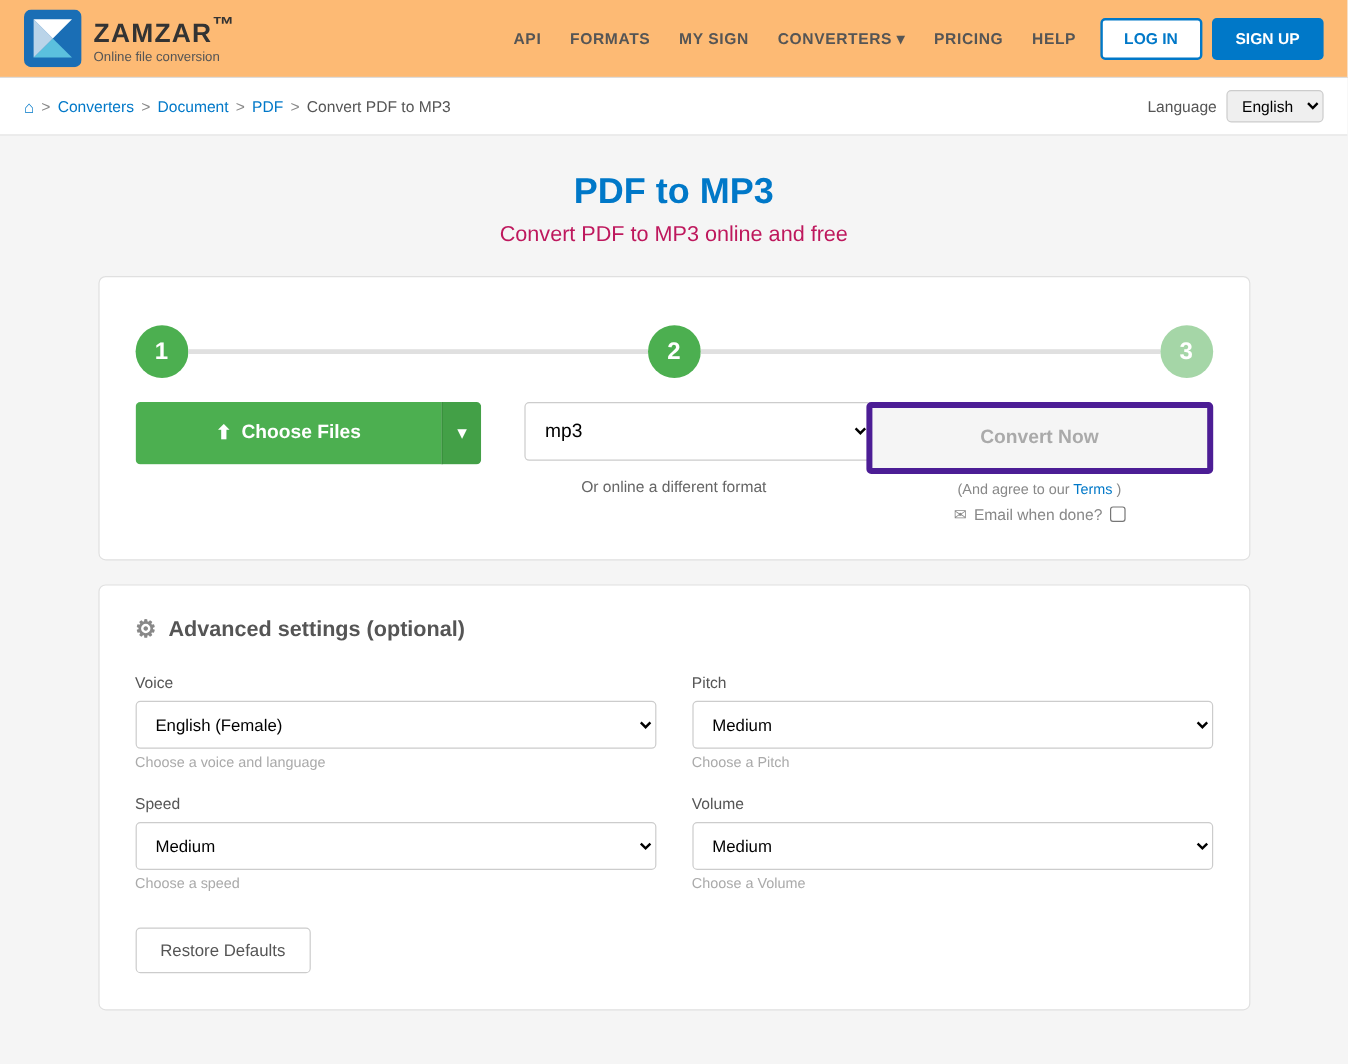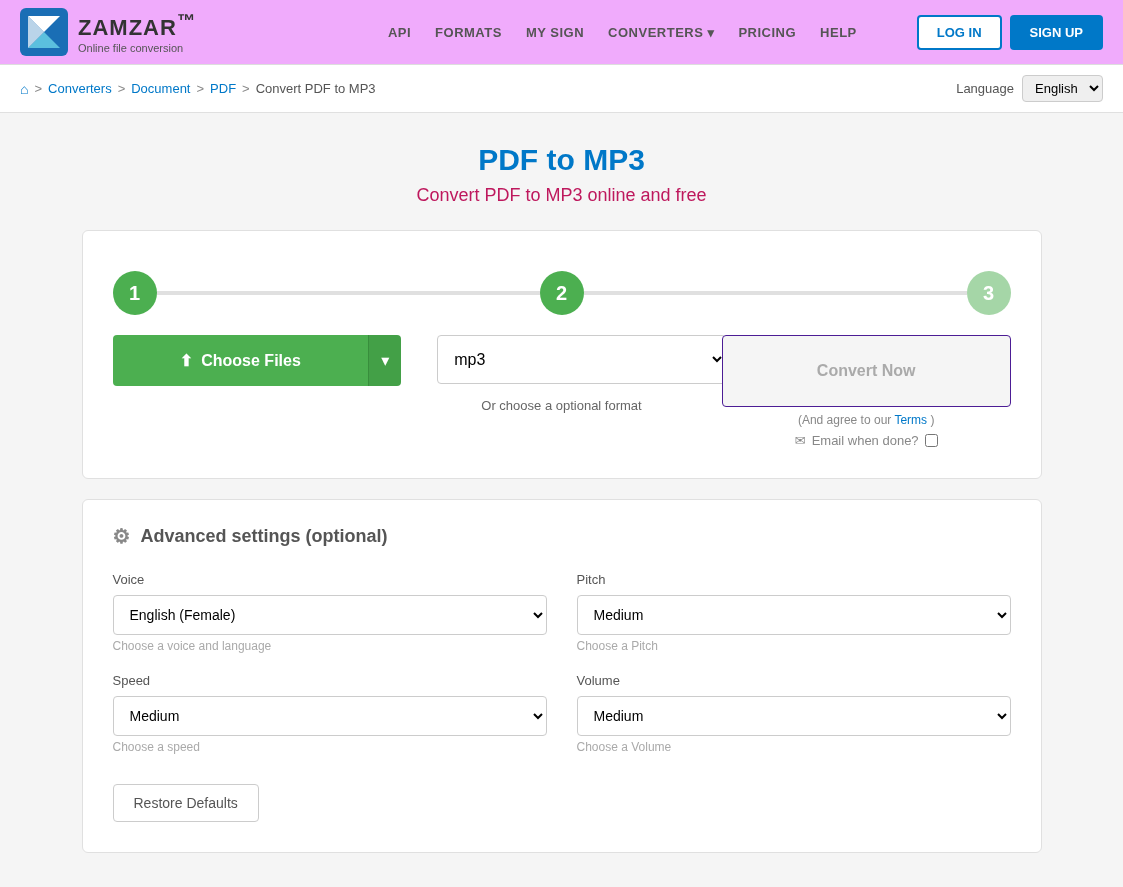--- a/index.html
+++ b/index.html
@@ -1,20 +1,20 @@
 <!DOCTYPE html>
 <html><head>
   <meta charset="utf-8">
   <style>
     * { box-sizing: border-box; margin: 0; padding: 0; }
     body { font-family: Arial, sans-serif; background: #f5f5f5; color: #333; font-size: 14px; }
 
     
     .navbar {
-      background: #f0abfc;
+      background: #fdba74;
       border-bottom: 1px solid #ddd;
       display: flex;
       align-items: center;
       padding: 0 20px;
       height: 65px;
     }
     .navbar-logo {
       display: flex;
       align-items: center;
       margin-right: auto;
@@ -45,21 +45,20 @@
     .btn-login {
       border: 2px solid #0078c8;
       color: #0078c8;
       background: #fff;
       padding: 8px 18px;
       border-radius: 4px;
       font-weight: bold;
       cursor: pointer;
       font-size: 13px;
       margin-right: 8px;
-      margin-left: 40px;
     }
     .btn-signup {
       background: #0078c8;
       color: #fff;
       border: none;
       padding: 10px 20px;
       border-radius: 4px;
       font-weight: bold;
       cursor: pointer;
       font-size: 13px;
@@ -239,22 +238,22 @@
       font-size: 13px;
       color: #666;
       margin-top: 4px;
     }
 
     
     .convert-now-btn {
       width: 100%;
       background: #f5f5f5;
       color: #aaa;
-      border: 1px solid #4c1d95;
-      padding: 26px 20px;
+      border: 5px solid #4c1d95;
+      padding: 16px 20px;
       font-size: 16px;
       font-weight: bold;
       border-radius: 4px;
       cursor: not-allowed;
       margin-bottom: 6px;
     }
     .convert-terms {
       font-size: 12px;
       color: #888;
       text-align: center;
@@ -403,21 +402,21 @@
           <button class="choose-files-dropdown">▾</button>
         </div>
       </div>
 
       <div class="action-col">
         <div class="format-select-wrapper">
           <select class="format-select">
             <option>mp3</option>
           </select>
         </div>
-        <div class="format-hint">Or choose a optional format</div>
+        <div class="format-hint">Or online a different format</div>
       </div>
 
       <div class="action-col">
         <button class="convert-now-btn" disabled="">Convert Now</button>
         <div class="convert-terms">
           <span>(And agree to our</span>
           <a href="#">Terms</a>
           <span>)</span>
         </div>
         <div class="email-when-done">

